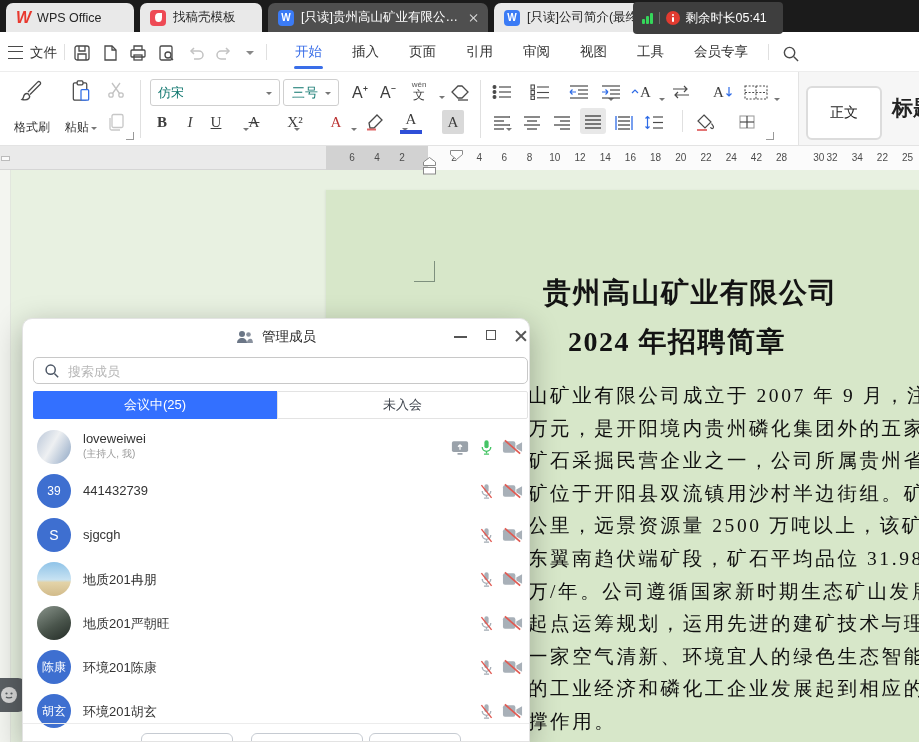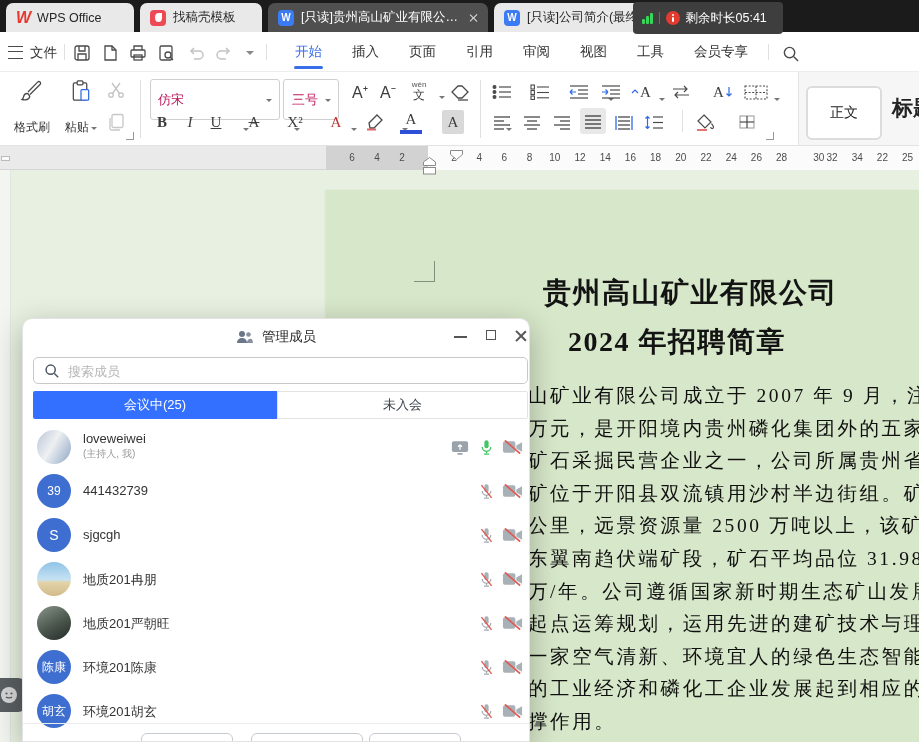--- a/index.html
+++ b/index.html
@@ -41,22 +41,22 @@
   #menu-items{left:280px;top:0;height:39px;display:flex;align-items:center;}
   .menu-item{padding:0 15px;font-size:13.5px;color:#333;height:39px;line-height:39px;position:relative;cursor:default;}
   .menu-item.active{color:#3a6ee8;}
   .menu-item.active:after{content:"";position:absolute;left:14px;right:14px;bottom:2px;height:3px;background:#3a6ee8;border-radius:2px;}
   
   .toolbar{left:0;top:72px;width:919px;height:74px;background:#fff;border-bottom:1px solid #e3e3e3;box-sizing:border-box;}
   .bigbtn{display:flex;flex-direction:column;align-items:center;justify-content:space-between;height:60px;padding:2px 0;box-sizing:border-box;}
   .bigbtn .blabel{font-size:12px;color:#333;white-space:nowrap;display:flex;align-items:center;}
   .tbtn{display:flex;align-items:center;justify-content:center;color:#3d3d3d;font-size:15px;height:24px;}
   .car{width:0;height:0;border:3.2px solid transparent;border-top-color:#777;display:inline-block;margin-left:2.5px;position:relative;top:2px;}
-  .combo{border:1px solid #cfcfcf;border-radius:3px;height:41px;box-sizing:border-box;display:flex;align-items:center;
-         padding:0 7px;font-size:13px;color:#be185d;justify-content:space-between;background:#fff;}
+  .combo{border:1px solid #cfcfcf;border-radius:3px;height:27px;box-sizing:border-box;display:flex;align-items:center;
+         padding:0 7px;font-size:13px;color:#0f766e;justify-content:space-between;background:#fff;}
   .g{font-family:"Liberation Serif",serif;}
   .chip-active{background:#e8e8e8;border-radius:3px;}
   .corner{width:7px;height:7px;border-right:1.5px solid #999;border-bottom:1.5px solid #999;}
   .gallery{left:798px;top:72px;width:121px;height:73px;background:#f6f6f6;border-left:1px solid #e3e3e3;box-sizing:border-box;}
   .style-chip{left:806px;top:86px;width:76px;height:54px;background:#fff;border:2px solid #dcdcdc;border-radius:6px;
               display:flex;align-items:center;justify-content:center;font-size:14px;color:#222;box-sizing:border-box;}
   .style-heading{left:892px;top:94px;font-size:21px;font-weight:bold;color:#222;white-space:nowrap;}
   
   .ruler{left:0;top:146px;width:919px;height:24px;background:#eaeaea;border-bottom:1px solid #d5d5d5;box-sizing:border-box;}
   .ruler-margin{left:326px;top:146px;width:102px;height:24px;background:#d2d2d2;}
@@ -466,21 +466,21 @@
       <span class="rnum" style="left: 496.4px;">6</span>
       <span class="rnum" style="left: 521.6px;">8</span>
       <span class="rnum" style="left: 546.8px;">10</span>
       <span class="rnum" style="left: 572px;">12</span>
       <span class="rnum" style="left: 597.2px;">14</span>
       <span class="rnum" style="left: 622.4px;">16</span>
       <span class="rnum" style="left: 647.6px;">18</span>
       <span class="rnum" style="left: 672.8px;">20</span>
       <span class="rnum" style="left: 698px;">22</span>
       <span class="rnum" style="left: 723.2px;">24</span>
-      <span class="rnum" style="left: 748.4px;">26</span>
+      <span class="rnum" style="left: 748.4px;">42</span>
       <span class="rnum" style="left: 773.6px;">28</span>
       <span class="rnum" style="left: 798.8px; margin-left: 12px;">30</span>
       <span class="rnum" style="left: 824px;">32</span>
       <span class="rnum" style="left: 849.2px;">34</span>
       <span class="rnum" style="left: 874.4px;">22</span>
       <span class="rnum" style="left: 899.6px;">25</span>
     </div>
   <div class="abs ruler-dash"></div>
   <span class="abs" style="left:450px;top:146px;z-index:3;">
     <svg width="13" height="10">

